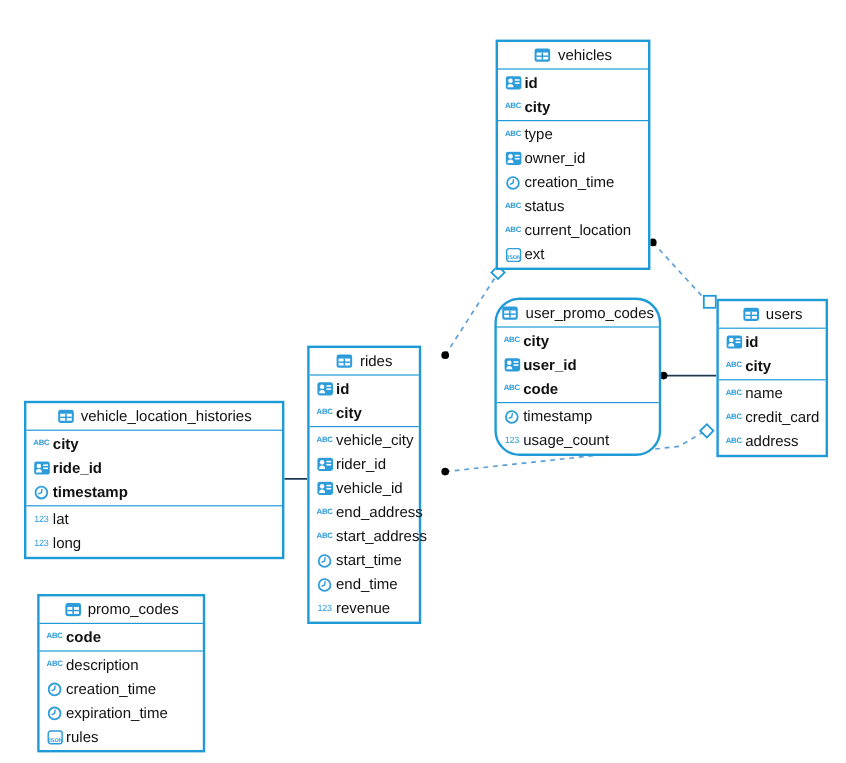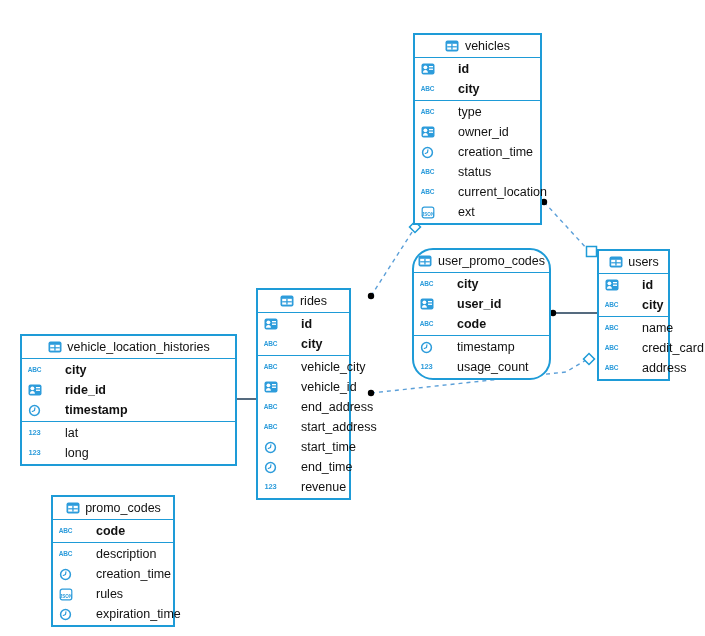--- a/index.html
+++ b/index.html
@@ -17,34 +17,34 @@
     border:2px solid var(--blue);
   }
   .t-header{
     display:flex;align-items:center;justify-content:center;gap:5px;
     height:22px;border-bottom:1.5px solid var(--blue);
     font-size:12.5px;white-space:nowrap;
   }
   .t-rows{padding:1px 0;}
   .t-rows.pk{border-bottom:1.5px solid var(--blue);}
   .col-row{
-    display:flex;align-items:center;gap:23px;height:20px;padding:0 8px 0 5px;
+    display:flex;align-items:center;gap:2px;height:20px;padding:0 8px 0 5px;
     font-size:12.5px;white-space:nowrap;
   }
   .col-row.pk{font-weight:bold;}
   .col-icon{
     width:15px;height:12px;display:inline-flex;align-items:center;justify-content:center;
     flex:0 0 15px;
   }
   .glyph-txt{
     font-size:6.5px;font-weight:bold;color:var(--icon-blue);letter-spacing:-0.2px;
     font-family:"Liberation Sans",sans-serif;line-height:1;
   }
   .glyph-num{
-    font-size:7.5px;font-weight:bold;color:var(--icon-blue);letter-spacing:-0.2px;
+    font-size:7.5px;font-weight:normal;color:var(--icon-blue);letter-spacing:-0.2px;
     font-family:"Liberation Sans",sans-serif;line-height:1;
   }
   #rel-layer{position:absolute;left:0;top:0;pointer-events:none;}
   #rel-layer .rel{pointer-events:stroke;}
 </style>
 </head>
 <body>
 
 <div id="er-canvas">
   <svg id="rel-layer" width="705" height="636">
@@ -205,21 +205,21 @@
           <span>timestamp</span>
         </div>
         <div class="col-row">
           <span class="col-icon">
             <span class="glyph-num">123</span>
           </span>
           <span>usage_count</span>
         </div>
       </div>
     </div>
-    <div class="table" style="left: 597px; top: 249px; width: 73px;">
+    <div class="table" style="left: 597px; top: 249px; width: 93px;">
       <div class="t-header">
         <span class="col-icon">
           <svg width="14" height="12" viewBox="0 0 14 12">
             <rect x="0.5" y="0.5" width="13" height="11" rx="2" fill="#2d9cdb"></rect>
             <rect x="2.2" y="3.8" width="9.6" height="5.8" fill="#fff"></rect>
             <rect x="6.3" y="3.8" width="1.3" height="5.8" fill="#2d9cdb"></rect>
             <rect x="2.2" y="6.2" width="9.6" height="1.2" fill="#2d9cdb"></rect>
           </svg>
         </span>
         <span>users</span>
@@ -307,20 +307,32 @@
         <div class="col-row">
           <span class="col-icon">
             <svg width="14" height="12" viewBox="0 0 14 12">
               <rect x="0.5" y="0.5" width="13" height="11" rx="2" fill="#2d9cdb"></rect>
               <circle cx="4.4" cy="4.3" r="1.9" fill="#fff"></circle>
               <path d="M1.9 9.8 Q1.9 6.9 4.4 6.9 Q6.9 6.9 6.9 9.8 Z" fill="#fff"></path>
               <rect x="8" y="3" width="4" height="1.3" fill="#fff"></rect>
               <rect x="8" y="5.6" width="4" height="1.3" fill="#fff"></rect>
             </svg>
           </span>
+          <span>rider_id</span>
+        </div>
+        <div class="col-row">
+          <span class="col-icon">
+            <svg width="14" height="12" viewBox="0 0 14 12">
+              <rect x="0.5" y="0.5" width="13" height="11" rx="2" fill="#2d9cdb"></rect>
+              <circle cx="4.4" cy="4.3" r="1.9" fill="#fff"></circle>
+              <path d="M1.9 9.8 Q1.9 6.9 4.4 6.9 Q6.9 6.9 6.9 9.8 Z" fill="#fff"></path>
+              <rect x="8" y="3" width="4" height="1.3" fill="#fff"></rect>
+              <rect x="8" y="5.6" width="4" height="1.3" fill="#fff"></rect>
+            </svg>
+          </span>
           <span>vehicle_id</span>
         </div>
         <div class="col-row">
           <span class="col-icon">
             <span class="glyph-txt">ABC</span>
           </span>
           <span>end_address</span>
         </div>
         <div class="col-row">
           <span class="col-icon">
@@ -403,21 +415,21 @@
           <span>lat</span>
         </div>
         <div class="col-row">
           <span class="col-icon">
             <span class="glyph-num">123</span>
           </span>
           <span>long</span>
         </div>
       </div>
     </div>
-    <div class="table" style="left: 31px; top: 495px; width: 124px; margin-left: 20px;">
+    <div class="table" style="left: 31px; top: 495px; width: 140px;">
       <div class="t-header">
         <span class="col-icon">
           <svg width="14" height="12" viewBox="0 0 14 12">
             <rect x="0.5" y="0.5" width="13" height="11" rx="2" fill="#2d9cdb"></rect>
             <rect x="2.2" y="3.8" width="9.6" height="5.8" fill="#fff"></rect>
             <rect x="6.3" y="3.8" width="1.3" height="5.8" fill="#2d9cdb"></rect>
             <rect x="2.2" y="6.2" width="9.6" height="1.2" fill="#2d9cdb"></rect>
           </svg>
         </span>
         <span>promo_codes</span>
@@ -438,34 +450,34 @@
           <span>description</span>
         </div>
         <div class="col-row">
           <span class="col-icon">
             <svg width="13" height="13" viewBox="0 0 13 13">
               <circle cx="6.5" cy="6.5" r="4.9" fill="none" stroke="#2d9cdb" stroke-width="1.5"></circle>
               <path d="M6.5 6.5 L6.9 3.8 M6.5 6.5 L4.3 7.5" stroke="#2d9cdb" stroke-width="1.2" fill="none" stroke-linecap="round"></path>
             </svg>
           </span>
           <span>creation_time</span>
+        </div>
+        <div class="col-row">
+          <span class="col-icon">
+            <svg width="13" height="13" viewBox="0 0 13 13">
+              <circle cx="6.5" cy="6.5" r="4.9" fill="none" stroke="#2d9cdb" stroke-width="1.5"></circle>
+              <path d="M6.5 6.5 L6.9 3.8 M6.5 6.5 L4.3 7.5" stroke="#2d9cdb" stroke-width="1.2" fill="none" stroke-linecap="round"></path>
+            </svg>
+          </span>
+          <span>expiration_time</span>
         </div>
         <div class="col-row">
           <span class="col-icon">
             <svg width="14" height="13" viewBox="0 0 14 13">
               <path d="M3.2 1.2 h7.6 a2 2 0 0 1 2 2 v6.6 a2 2 0 0 1 -2 2 h-7.6 a2 2 0 0 1 -2 -2 v-6.6 a2 2 0 0 1 2 -2 z" fill="none" stroke="#2d9cdb" stroke-width="1.2"></path>
               <text x="7" y="10" font-size="4.6" font-weight="bold" text-anchor="middle" fill="#2d9cdb" font-family="Liberation Sans, sans-serif">JSON</text>
             </svg>
           </span>
           <span>rules</span>
         </div>
-        <div class="col-row">
-          <span class="col-icon">
-            <svg width="13" height="13" viewBox="0 0 13 13">
-              <circle cx="6.5" cy="6.5" r="4.9" fill="none" stroke="#2d9cdb" stroke-width="1.5"></circle>
-              <path d="M6.5 6.5 L6.9 3.8 M6.5 6.5 L4.3 7.5" stroke="#2d9cdb" stroke-width="1.2" fill="none" stroke-linecap="round"></path>
-            </svg>
-          </span>
-          <span>expiration_time</span>
-        </div>
       </div>
     </div>
   </div>
 
 </body></html>

